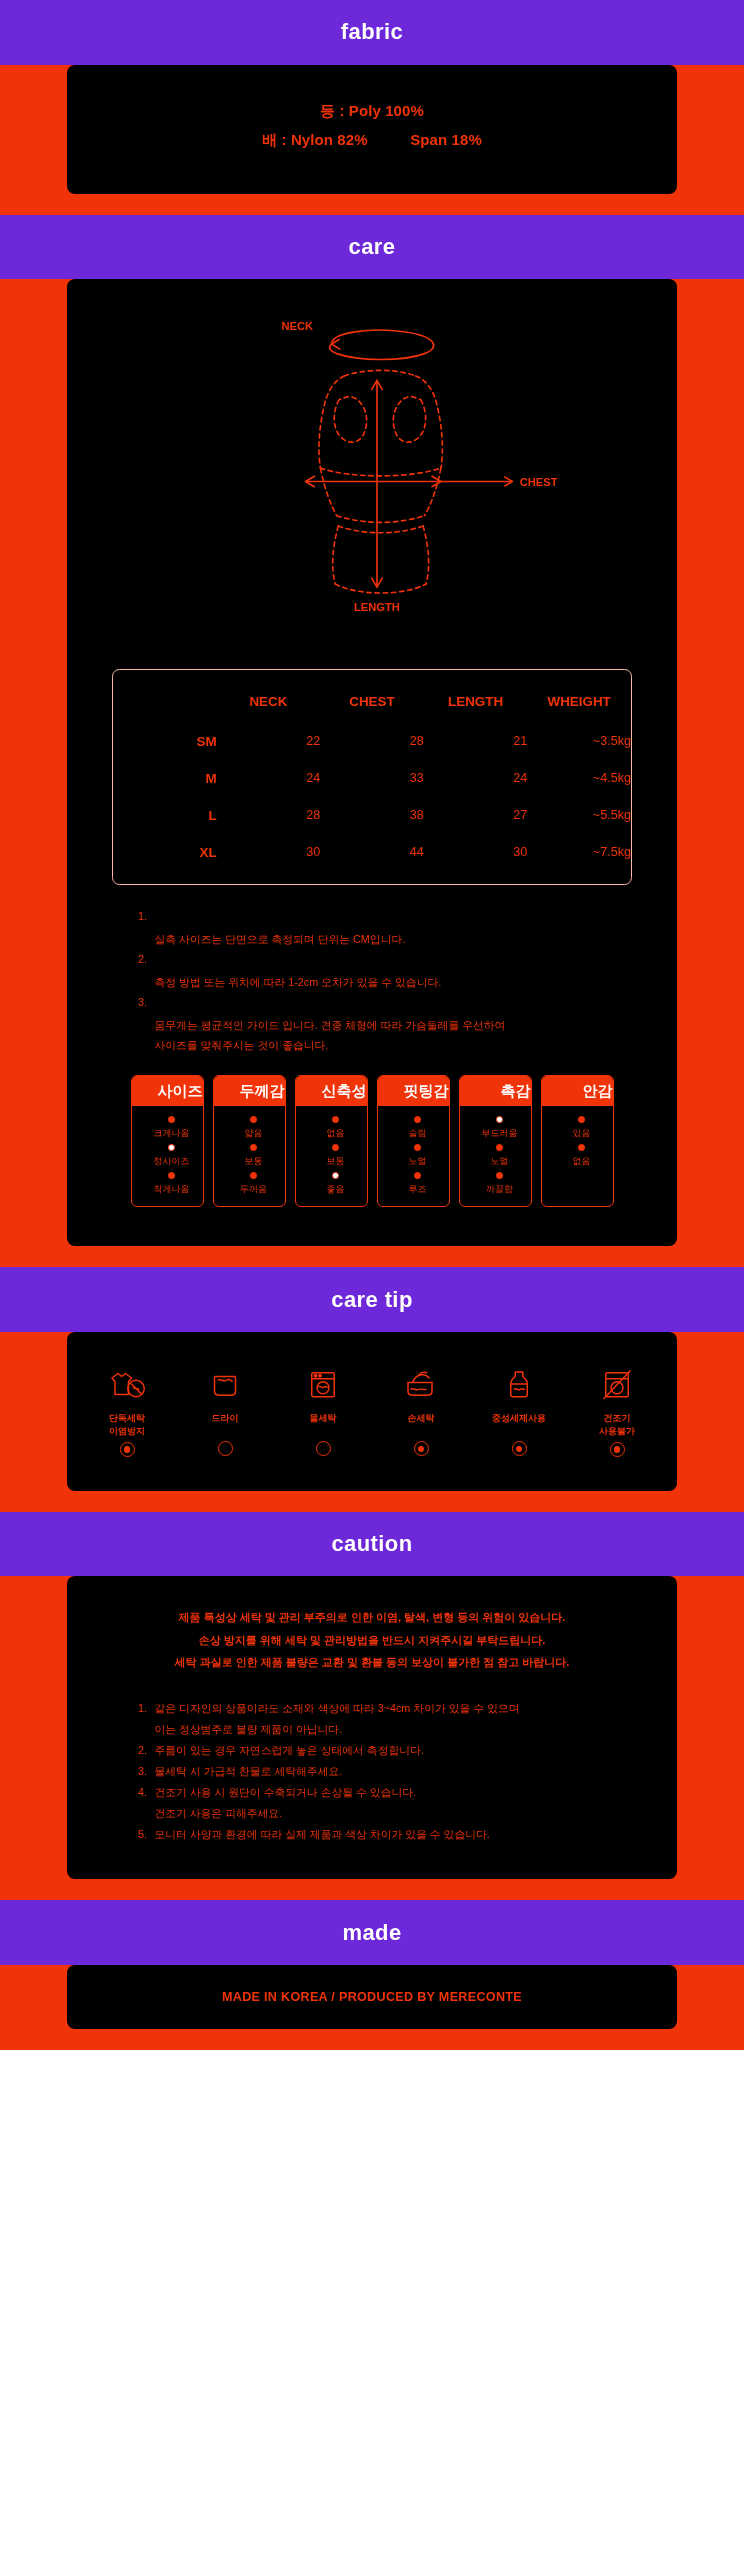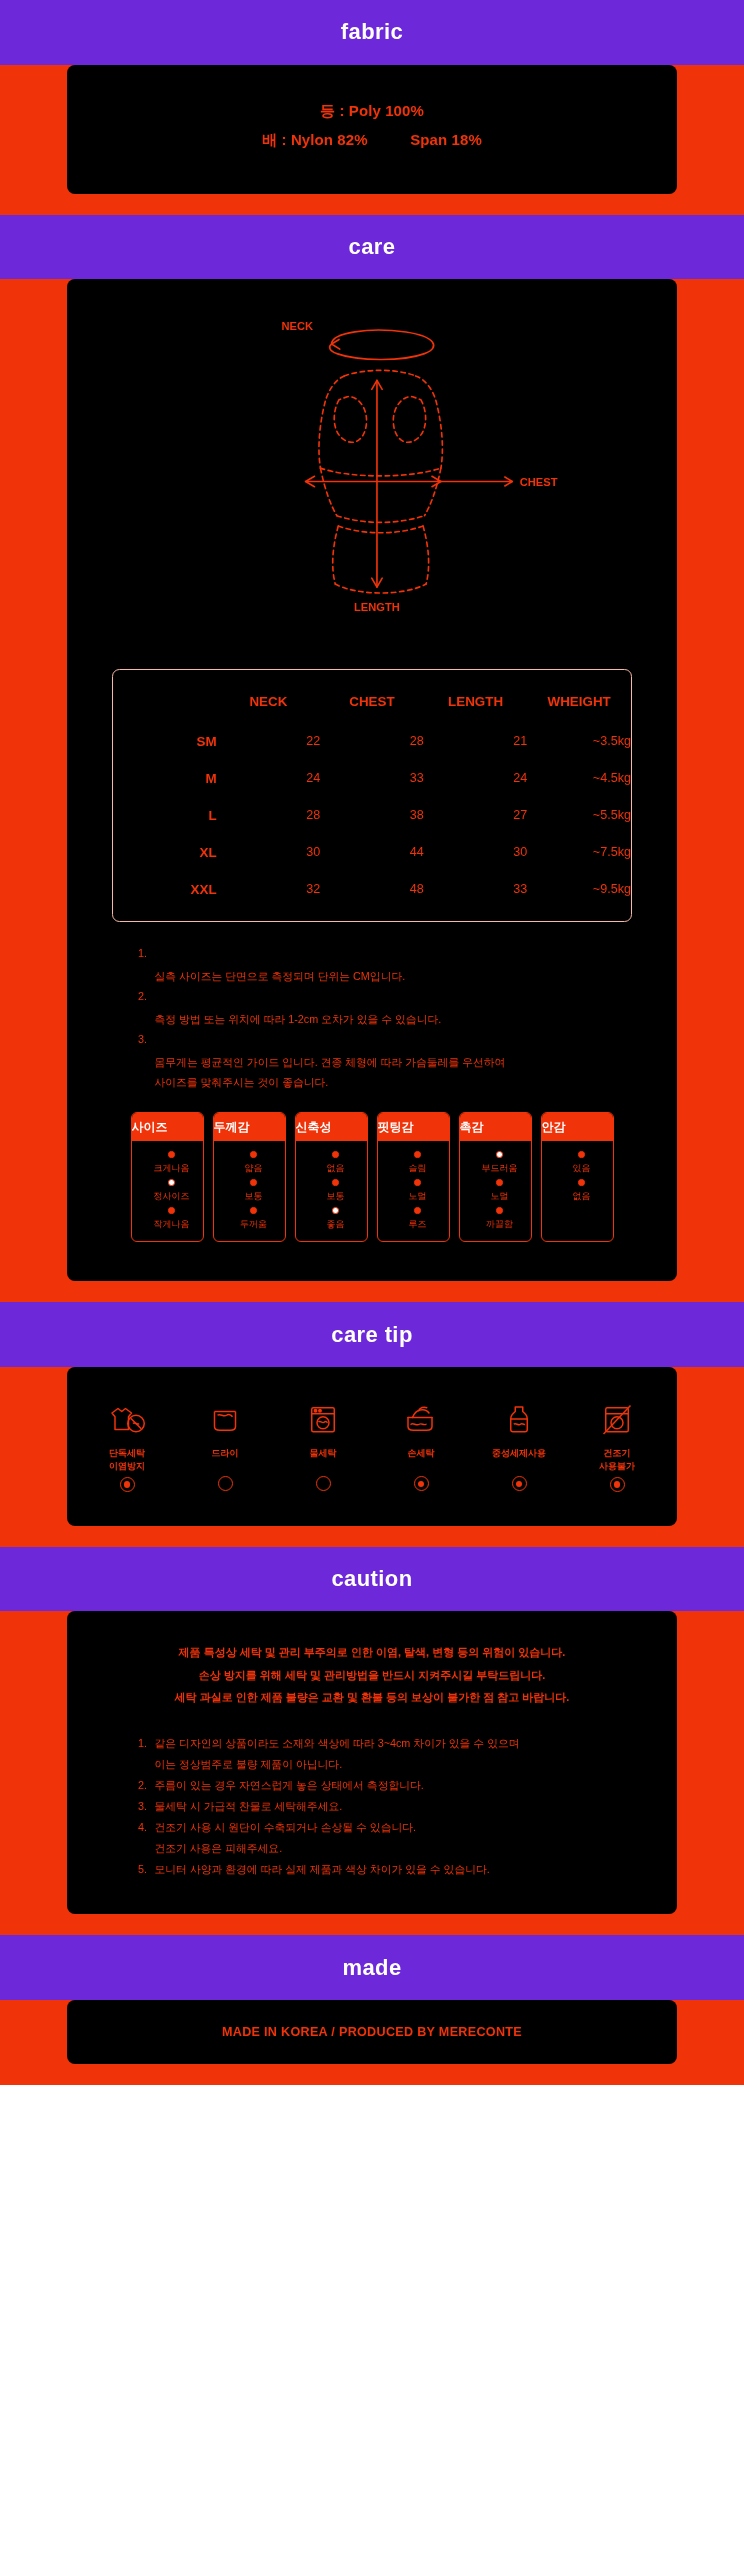--- a/index.html
+++ b/index.html
@@ -134,23 +134,23 @@
   }
   .attr {
     border: 1.1px solid #F03308;
     border-radius: 6px;
     width: 71px;
     overflow: hidden;
   }
   .attr .attr-title {
     background: #F03308;
     color: #ffffff;
-    font-size: 12px;
-    font-weight: bold;
-    text-align: left;
+    font-size: 15px;
+    font-weight: bold;
+    text-align: right;
     padding: 5.2px 0;
   }
   .attr .opts {
     padding: 6.7px 0 6.7px 9px;
   }
   .attr .opt {
     display: flex;
     align-items: center;
     gap: 4.5px;
     font-size: 9px;
@@ -369,27 +369,20 @@
               <td>27</td>
               <td>~5.5kg</td>
             </tr>
             <tr>
               <td class="rowlabel">XL</td>
               <td>30</td>
               <td>44</td>
               <td>30</td>
               <td>~7.5kg</td>
             </tr>
-            <tr>
-              <td class="rowlabel">XXL</td>
-              <td>32</td>
-              <td>48</td>
-              <td>33</td>
-              <td>~9.5kg</td>
-            </tr>
           </tbody>
         </table>
       </div>
 
       <div class="notes">
         <div class="note">
           <span class="num">1.</span>
           <span class="txt">실측 사이즈는 단면으로 측정되며 단위는 CM입니다.</span>
         </div>
         <div class="note">

